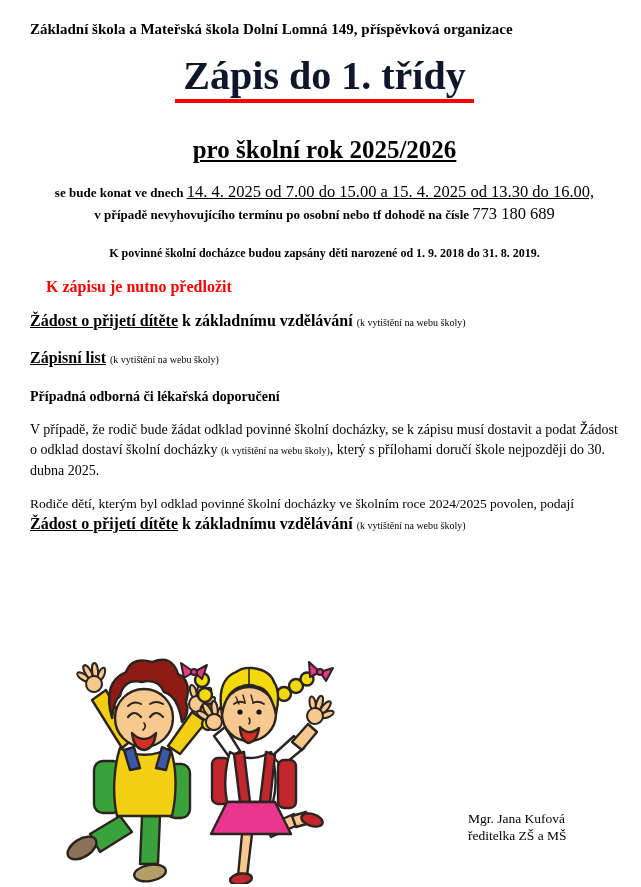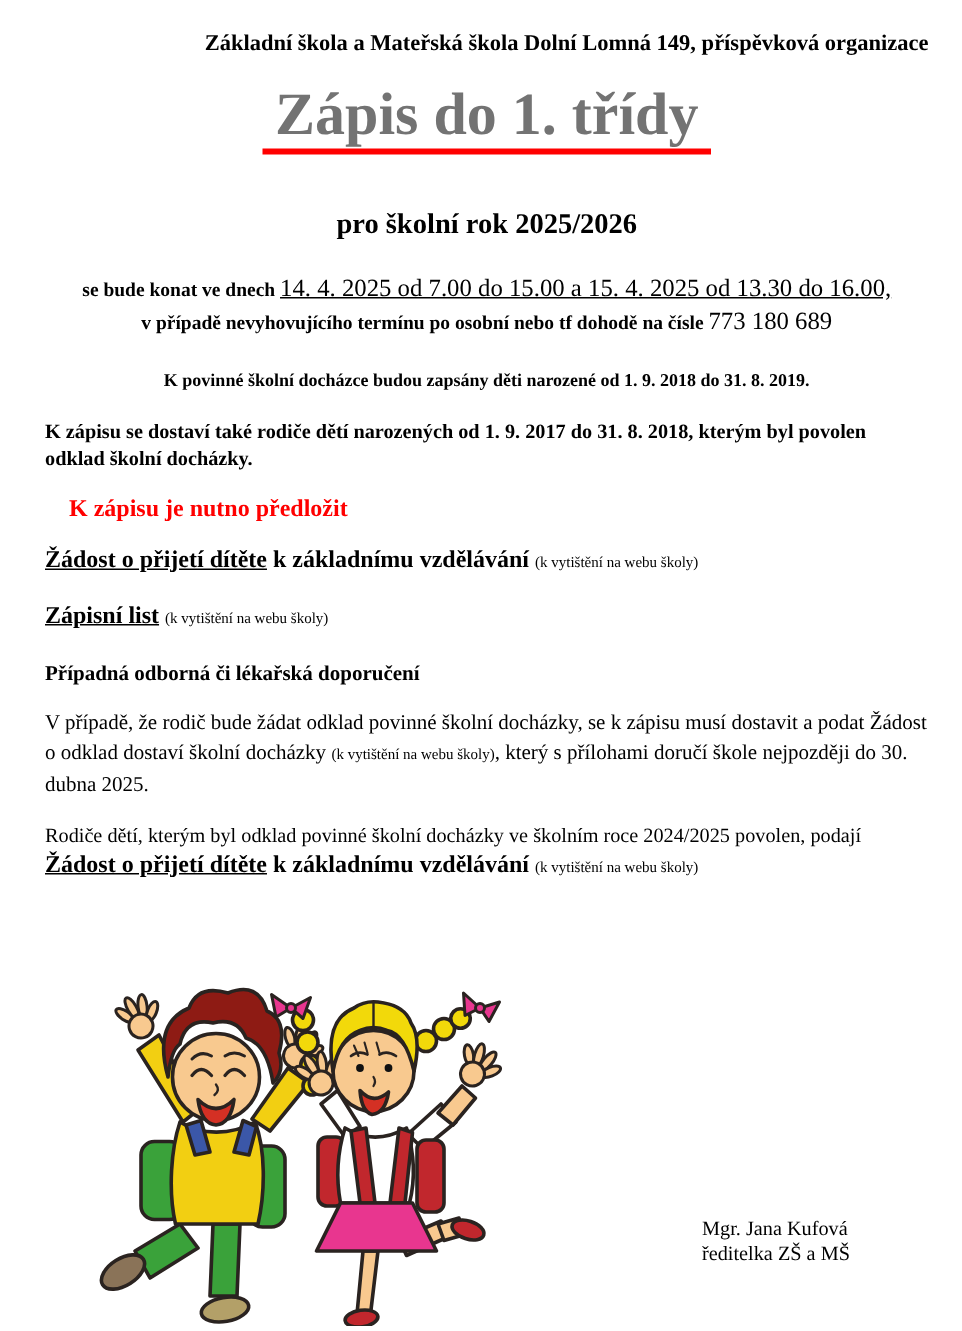--- a/index.html
+++ b/index.html
@@ -7,33 +7,33 @@
   body {
     width: 641px; height: 887px;
     background: #ffffff;
     color: #000;
     font-family: "Liberation Serif", serif;
     position: relative;
     overflow: hidden;
   }
   .content { padding: 20px 22px 0 30px; width: 641px; }
 
-  .org { text-align: right; font-weight: bold; font-size: 15px; margin: 0; line-height: 18px; }
+  .org { text-align: left; font-weight: bold; font-size: 15px; margin: 0; line-height: 18px; }
 
   .title-wrap { text-align: center; margin: 16px 0 0; }
   .title-wrap .title {
     display: inline-block;
-    color: #737373;
+    color: #0f172a;
     font-size: 40px; font-weight: bold;
     line-height: 44px;
     border-bottom: 4px solid #ff0000;
     padding: 0 8px 1px;
   }
 
-  .subtitle { text-align: center; font-weight: bold; font-size: 19px; margin: 36px 0 10px; line-height: 22px; }
+  .subtitle { text-align: center; font-weight: bold; font-size: 25px; margin: 36px 0 10px; line-height: 22px; text-decoration: underline; }
 
   .when { text-align: center; font-weight: bold; font-size: 13px; margin: 20px 0 0; line-height: 21px; }
   .when .big { font-size: 16.5px; font-weight: normal; }
   .when .dates { text-decoration: underline; }
 
   .p-mand { text-align: center; font-weight: bold; font-size: 12px; margin: 20px 0 0; line-height: 17px; }
 
   .p-def { font-weight: bold; font-size: 13.5px; margin: 17px 0 0; line-height: 18px; }
 
   .h-red { color: #ff0000; font-weight: bold; font-size: 16px; margin: 15px 16px 0; line-height: 19px; }
@@ -66,21 +66,20 @@
   </div>
 
   <p class="subtitle">pro školní rok 2025/2026</p>
 
   <p class="when"><span>se bude konat ve dnech </span><span class="big dates">14. 4. 2025 od 7.00 do 15.00 a 15. 4. 2025 od 13.30 do 16.00,</span><br>
     <span>v případě nevyhovujícího termínu po osobní nebo tf dohodě na čísle </span><span class="big">773 180 689</span>
   </p>
 
   <p class="p-mand">K povinné školní docházce budou zapsány děti narozené od 1. 9. 2018 do 31. 8. 2019.</p>
 
-  <p class="p-def"><span>K zápisu se dostaví také rodiče dětí narozených od 1. 9. 2017 do 31. 8. 2018, kterým byl povolen</span><br><span>odklad školní docházky.</span></p>
 
   <p class="h-red">K zápisu je nutno předložit</p>
 
 
   <p class="item"><span class="u">Žádost o přijetí dítěte</span><span> k základnímu vzdělávání </span><span class="small">(k vytištění na webu školy)</span></p>
 
   <p class="item"><span class="u">Zápisní list</span> <span class="small">(k vytištění na webu školy)</span></p>
 
   <p class="item-last">Případná odborná či lékařská doporučení</p>
 

